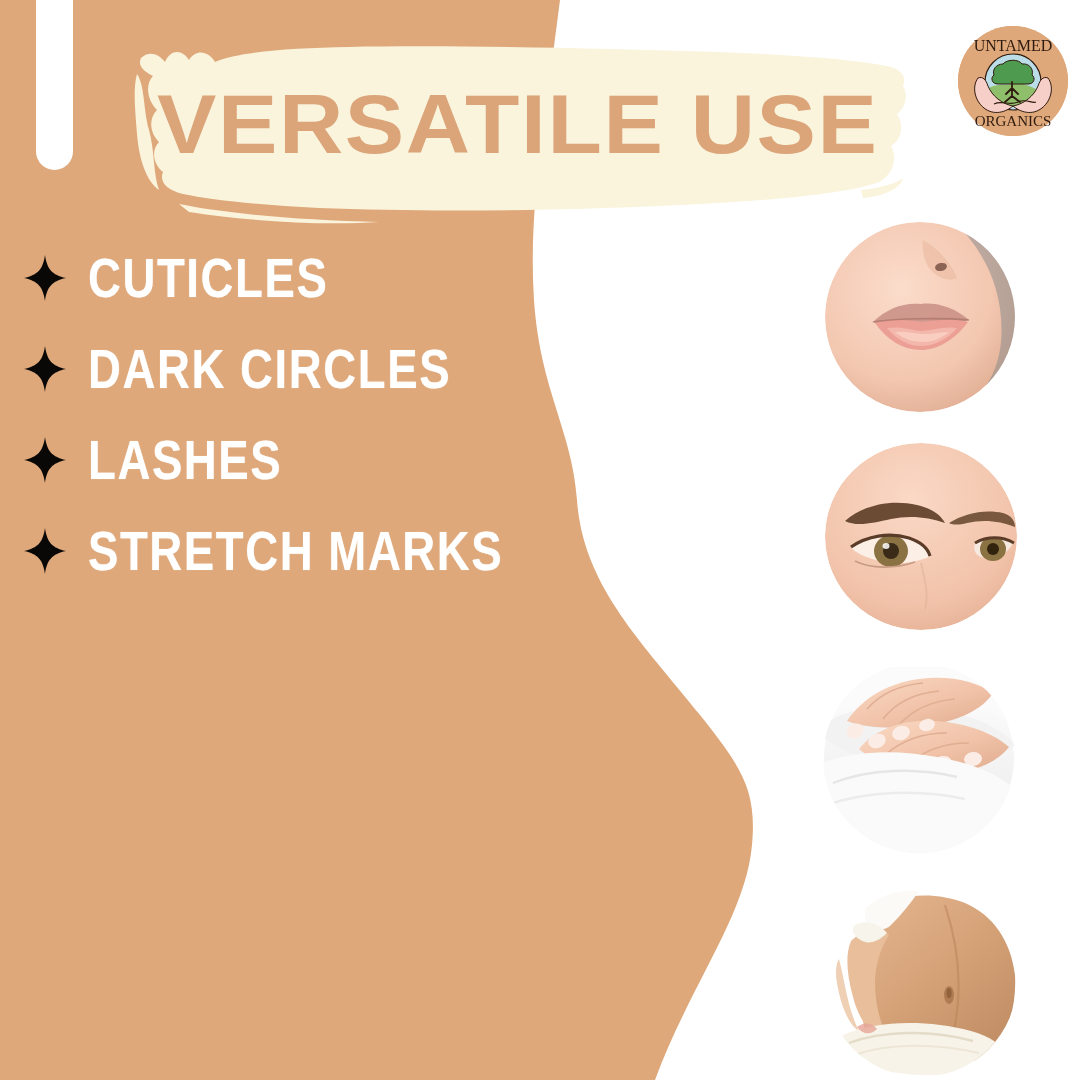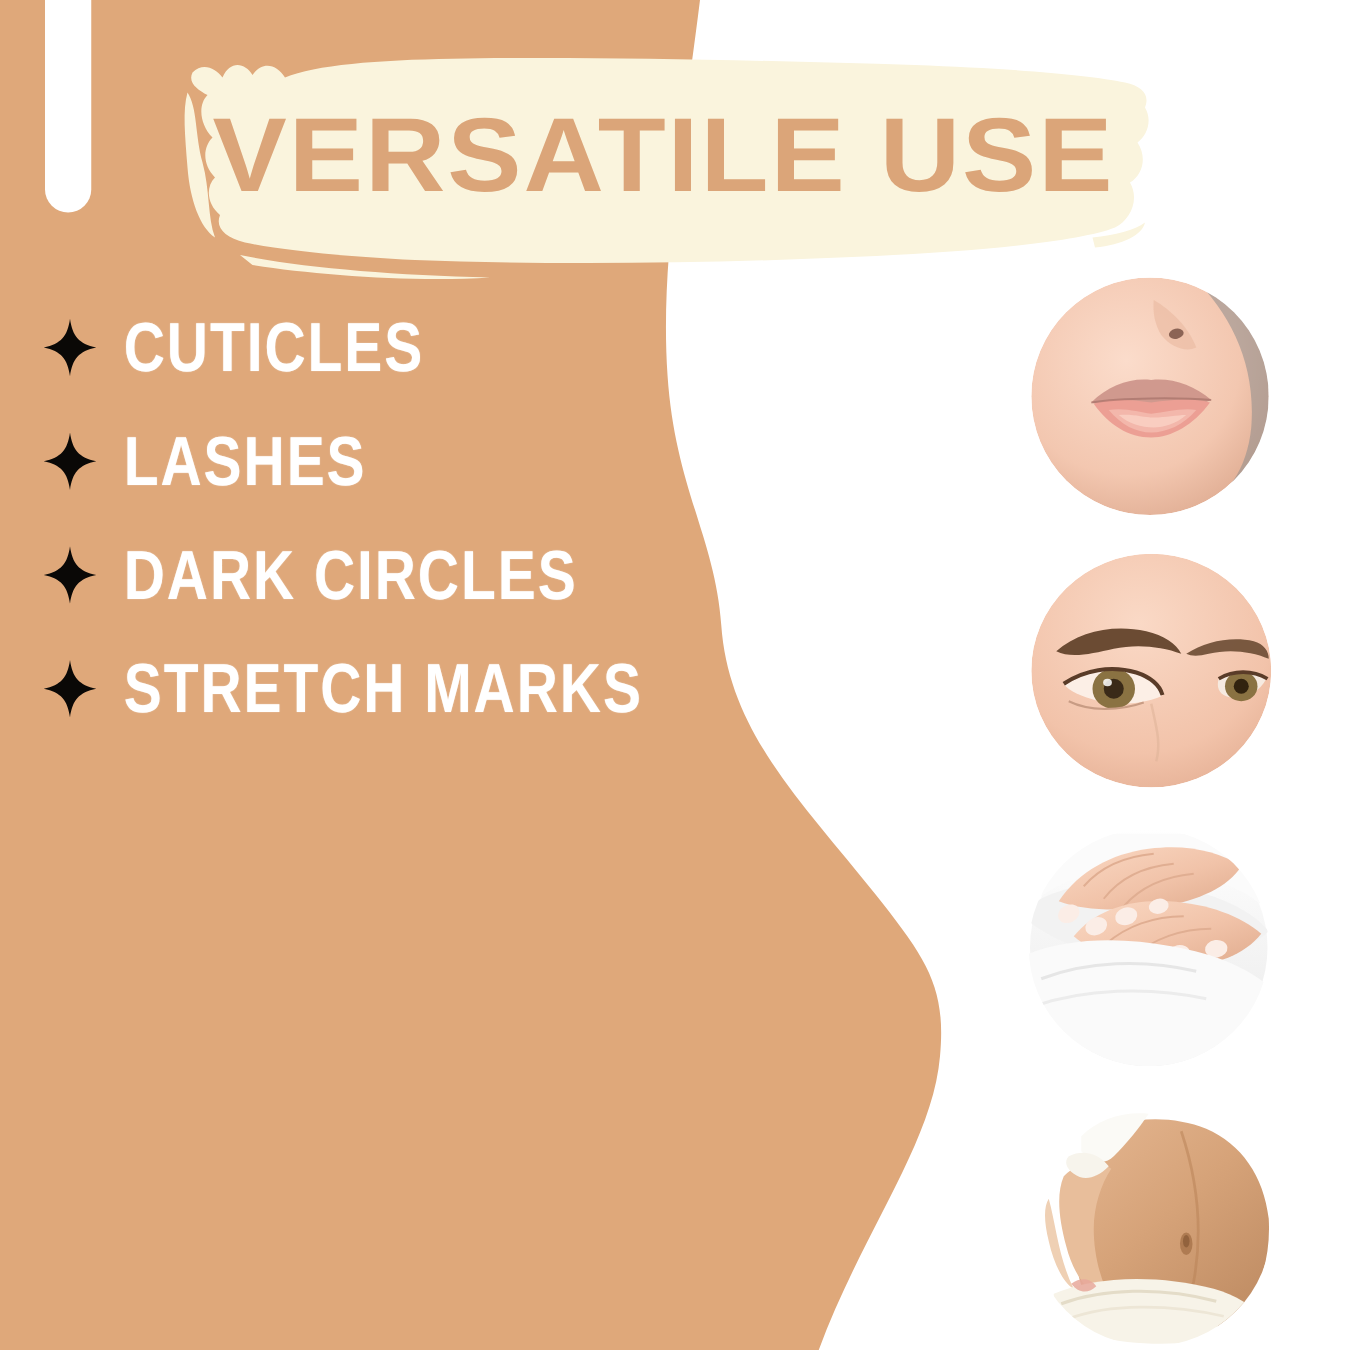--- a/index.html
+++ b/index.html
@@ -36,21 +36,21 @@
     top: -30px;
     width: 37px;
     height: 200px;
     background: #ffffff;
     border-radius: 0 0 20px 20px;
   }
 
   
   .brush-wrap {
     position: absolute;
-    left: 132px;
+    left: 119px;
     top: 34px;
     width: 790px;
     height: 195px;
   }
   .brush-svg {
     position: absolute;
     left: 0;
     top: 0;
     width: 790px;
     height: 195px;
@@ -88,21 +88,21 @@
     position: absolute;
     left: 0;
     top: 232px;
     width: 640px;
   }
   .list-item {
     position: relative;
     height: 91px;
     display: flex;
     align-items: center;
-    padding-left: 35px;
+    padding-left: 24px;
   }
   .star-icon {
     flex: 0 0 auto;
     width: 42px;
     height: 46px;
     margin-right: 22px;
   }
   .star-icon svg { display: block; width: 42px; height: 46px; }
   .item-label {
     font-family: "Liberation Sans", sans-serif;
@@ -168,50 +168,75 @@
       <path d="M18,40 C26,52 24,74 30,96 C36,118 34,140 40,156
                C28,148 20,126 18,100 C16,74 14,54 18,40 Z" fill="#FAF4DD"></path>
       <path d="M742,156 C760,154 776,150 784,144
                C782,154 766,162 744,164 Z" fill="#FAF4DD"></path>
       <path d="M60,170 C110,180 180,186 260,188
                C200,192 120,186 70,178 Z" fill="#FAF4DD"></path>
     </svg>
     <div class="title">VERSATILE USE</div>
   </div>
 
+  <div class="logo">
+    <svg class="logo-svg" viewBox="0 0 110 110">
+      <circle cx="55" cy="55" r="55" fill="#DFA87A"></circle>
+
+      <circle cx="55" cy="56" r="28" fill="#BBDDE8" stroke="#2E1A0F" stroke-width="1.2"></circle>
+
+      <path d="M28,64 C38,56 48,60 55,58 C64,56 74,60 82,66
+               C74,76 64,80 55,80 C44,80 34,74 28,64 Z" fill="#8FBF6A"></path>
+
+      <path d="M45,38 C38,38 34,44 36,49 C32,52 34,58 40,58
+               L70,58 C76,58 78,52 74,49 C76,43 71,37 64,38
+               C61,33 49,33 45,38 Z" fill="#4E9A4E" stroke="#2E1A0F" stroke-width="1"></path>
+
+      <path d="M54,56 L54,70 M54,62 L48,68 M54,62 L60,68 M54,70 L47,76 M54,70 L62,76" stroke="#2E1A0F" stroke-width="1.8" fill="none" stroke-linecap="round"></path>
+
+      <path d="M20,52 C14,60 16,74 26,82 C36,90 48,86 55,80
+               C44,78 34,70 30,60 C28,54 25,50 20,52 Z" fill="#F6CFC9" stroke="#2E1A0F" stroke-width="1"></path>
+      <path d="M90,52 C96,60 94,74 84,82 C74,90 62,86 55,80
+               C66,78 76,70 80,60 C82,54 85,50 90,52 Z" fill="#F6CFC9" stroke="#2E1A0F" stroke-width="1"></path>
+
+      <path d="M36,78 C44,74 52,80 60,76 C68,72 74,78 78,76" stroke="#2E1A0F" stroke-width="1.1" fill="none"></path>
+      <text x="55" y="25" text-anchor="middle" font-family="Liberation Serif, serif" font-size="16" fill="#2E1A0F">UNTAMED</text>
+      <text x="55" y="100" text-anchor="middle" font-family="Liberation Serif, serif" font-size="15" fill="#2E1A0F">ORGANICS</text>
+    </svg>
+  </div>
 
   <div class="list">
 
     <div class="list-item">
       <span class="star-icon">
         <svg viewBox="0 0 42 46">
             <path d="M21,0 C23,14 28,20 42,23 C28,26 23,32 21,46 C19,32 14,26 0,23 C14,20 19,14 21,0 Z" fill="#0A0806"></path>
           </svg>
       </span>
       <span class="item-label">CUTICLES</span>
     </div>
 
 
 
     <div class="list-item">
       <span class="star-icon">
         <svg viewBox="0 0 42 46">
             <path d="M21,0 C23,14 28,20 42,23 C28,26 23,32 21,46 C19,32 14,26 0,23 C14,20 19,14 21,0 Z" fill="#0A0806"></path>
           </svg>
       </span>
-      <span class="item-label">LASHES</span>
+      <span class="item-label">DARK CIRCLES</span>
     </div>
 
     <div class="list-item">
       <span class="star-icon">
         <svg viewBox="0 0 42 46">
             <path d="M21,0 C23,14 28,20 42,23 C28,26 23,32 21,46 C19,32 14,26 0,23 C14,20 19,14 21,0 Z" fill="#0A0806"></path>
           </svg>
       </span>
-      <span class="item-label">DARK CIRCLES</span>
+      <span class="item-label">LASHES</span>
     </div>
 
 
 
 
     <div class="list-item">
       <span class="star-icon">
         <svg viewBox="0 0 42 46">
             <path d="M21,0 C23,14 28,20 42,23 C28,26 23,32 21,46 C19,32 14,26 0,23 C14,20 19,14 21,0 Z" fill="#0A0806"></path>
           </svg>

